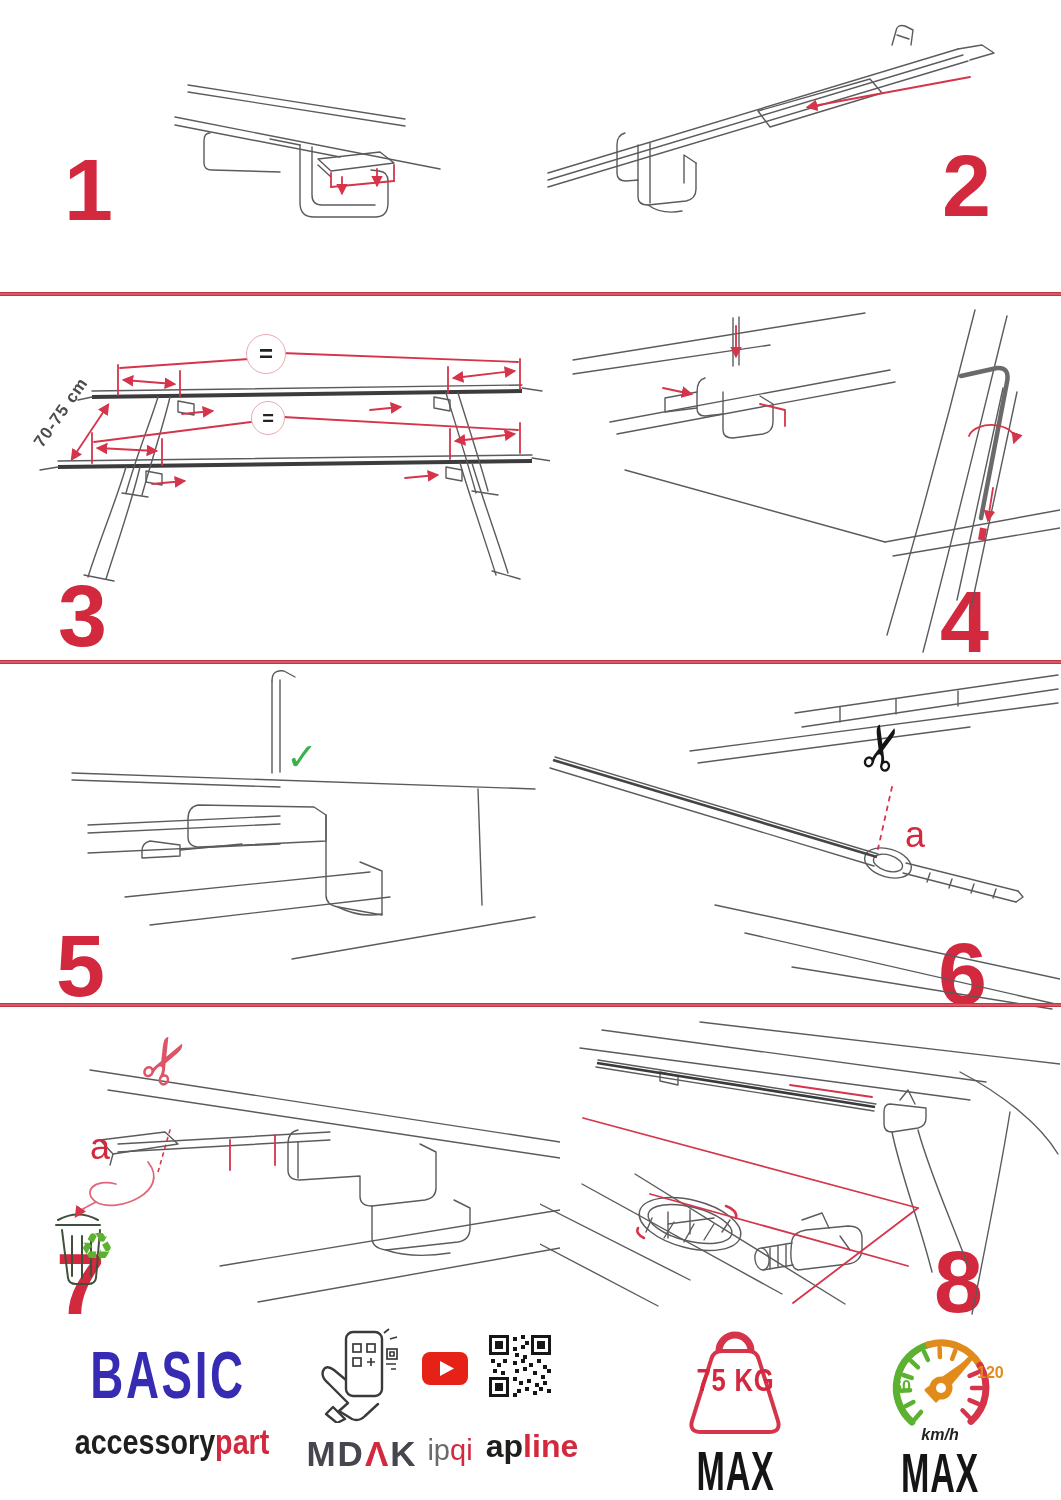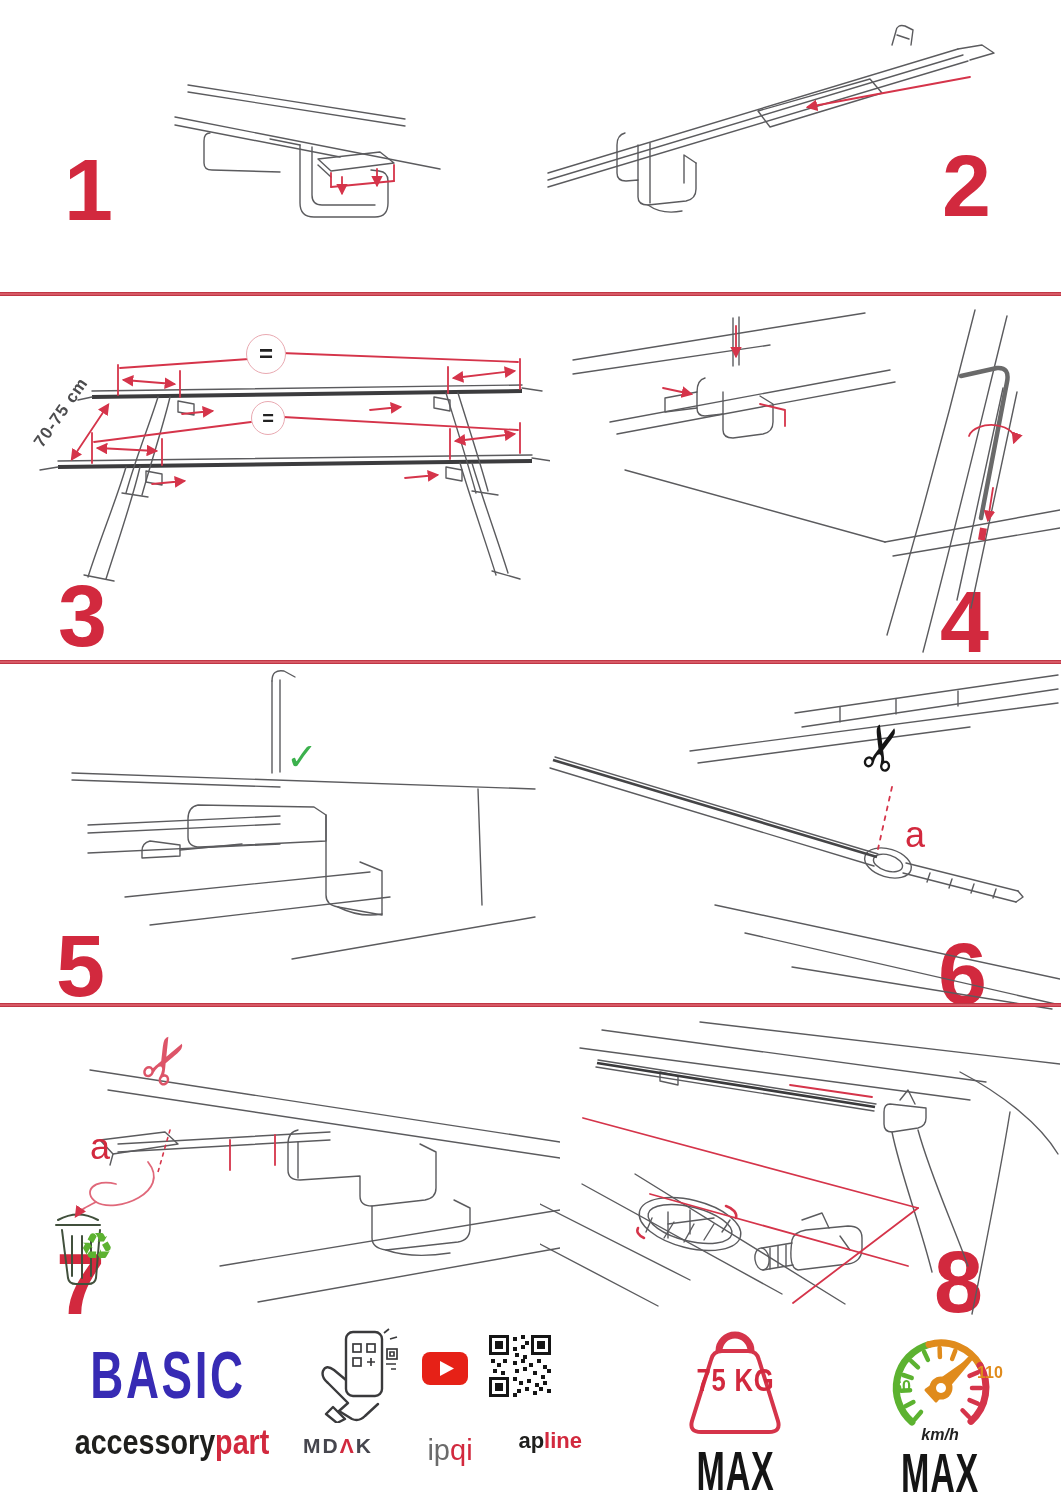--- a/index.html
+++ b/index.html
@@ -335,21 +335,21 @@
         <rect x="55" y="16" width="8" height="8"></rect>
         <rect x="41" y="30" width="8" height="8"></rect>
       <path d="M55,34 h8 M59,30 v8"></path>
       <rect x="75" y="21" width="10" height="10"></rect>
         <path d="M78,24 h4 v4 h-4 z"></path>
       <path d="M74,36 h10 M79,41 h5"></path>
       <path d="M72,5 l5,-4 M78,11 l7,-2"></path>
     </g>
   </svg>
 
-  <div class="abs" style="left:303px;top:1434px;width:118px;text-align:left;font-size:21px;font-weight:700;letter-spacing:2px;white-space:nowrap;">
+  <div class="abs" style="left:303px;top:1434px;width:118px;text-align:center;font-size:35px;font-weight:700;letter-spacing:2px;white-space:nowrap;">
     <span style="color:#46464e;">MD</span><span style="color:#d2293e;">Λ</span><span style="color:#46464e;">K</span>
   </div>
 
   <svg class="abs" style="left:422px;top:1352px;" width="46" height="33" viewBox="0 0 46 33">
     <rect width="46" height="33" rx="8" fill="#e62117"></rect>
     <path d="M18,9 L32,16.5 L18,24 Z" fill="#fff"></path>
   </svg>
 
   <div class="abs" style="left:424px;top:1434px;width:52px;text-align:center;font-size:29px;font-weight:500;white-space:nowrap;">
     <span style="color:#6b6b6b;">ip</span><span style="color:#d2293e;">qi</span>
@@ -399,21 +399,21 @@
         <rect x="45" y="3" width="14" height="14"></rect>
         <rect x="3" y="45" width="14" height="14"></rect>
       </g>
     <g fill="#151515">
         <rect x="6" y="6" width="8" height="8"></rect>
         <rect x="48" y="6" width="8" height="8"></rect>
         <rect x="6" y="48" width="8" height="8"></rect>
       </g>
   </svg>
 
-  <div class="abs" style="left:482px;top:1428px;width:100px;text-align:right;font-size:22px;font-weight:700;white-space:nowrap;">
+  <div class="abs" style="left:482px;top:1428px;width:100px;text-align:center;font-size:32px;font-weight:700;white-space:nowrap;">
     <span style="color:#1f1f1d;">ap</span><span style="color:#d2293e;">line</span>
   </div>
 
   <svg class="abs" style="left:668px;top:1324px;" width="135" height="122" viewBox="0 0 135 122">
     <circle cx="67" cy="27" r="16" fill="none" stroke="#d5344a" stroke-width="7"></circle>
     <path d="M54,27 Q45,27 43,36 L24,97 Q21,108 33,108 L101,108 Q113,108 110,97 L91,36 Q89,27 80,27 Z" fill="#fff" stroke="#d5344a" stroke-width="4" stroke-linejoin="round"></path>
   </svg>
   <div class="abs" style="left:678px;top:1362px;width:115px;text-align:center;font-size:32px;font-weight:700;color:#d2293e;transform:scaleX(0.8);letter-spacing:1px;">75 KG</div>
   <div class="abs footer-max cond" style="left:678px;top:1438px;width:115px;">MAX</div>
 
@@ -426,17 +426,17 @@
     <g stroke-width="4.5" stroke-linecap="round">
       <path d="M39,93 L45,86 M29.4,80.2 L37.4,76.1 M25.1,64.8 L34.1,64.2 M27.2,49 L35.7,51.9 M35.3,35.2 L42,41.3 M48.1,25.8 L51.9,33.9" stroke="#5cb230"></path>
       <path d="M63.6,22 L63.9,31 M79.3,24.6 L76.1,33 M92.8,33.2 L86.5,39.7" stroke="#e08b1c"></path>
       <path d="M101.8,46.4 L93.5,49.9 M105,62 L96,62 M101.8,77.6 L93.5,74.1 M92.8,90.8 L86.5,84.3" stroke="#d5344a"></path>
     </g>
     <path d="M50,64 L97,31 L60,75 Z" fill="#e08b1c" stroke="#e08b1c" stroke-width="3" stroke-linejoin="round"></path>
     <circle cx="65" cy="62" r="11.5" fill="#e08b1c"></circle>
     <circle cx="65" cy="62" r="5" fill="#fff"></circle>
   </svg>
   <div class="abs" style="left:893px;top:1378px;font-size:16px;font-weight:700;color:#5cb230;">60</div>
-  <div class="abs" style="left:977px;top:1364px;font-size:16px;font-weight:700;color:#e08b1c;">110</div>
+  <div class="abs" style="left:977px;top:1364px;font-size:16px;font-weight:700;color:#e08b1c;">120</div>
   <div class="abs" style="left:900px;top:1426px;width:80px;text-align:center;font-size:16px;font-weight:700;color:#222;font-style:italic;">km/h</div>
   <div class="abs footer-max cond" style="left:884px;top:1440px;width:112px;">MAX</div>
 
 </div>
 
 </body></html>

